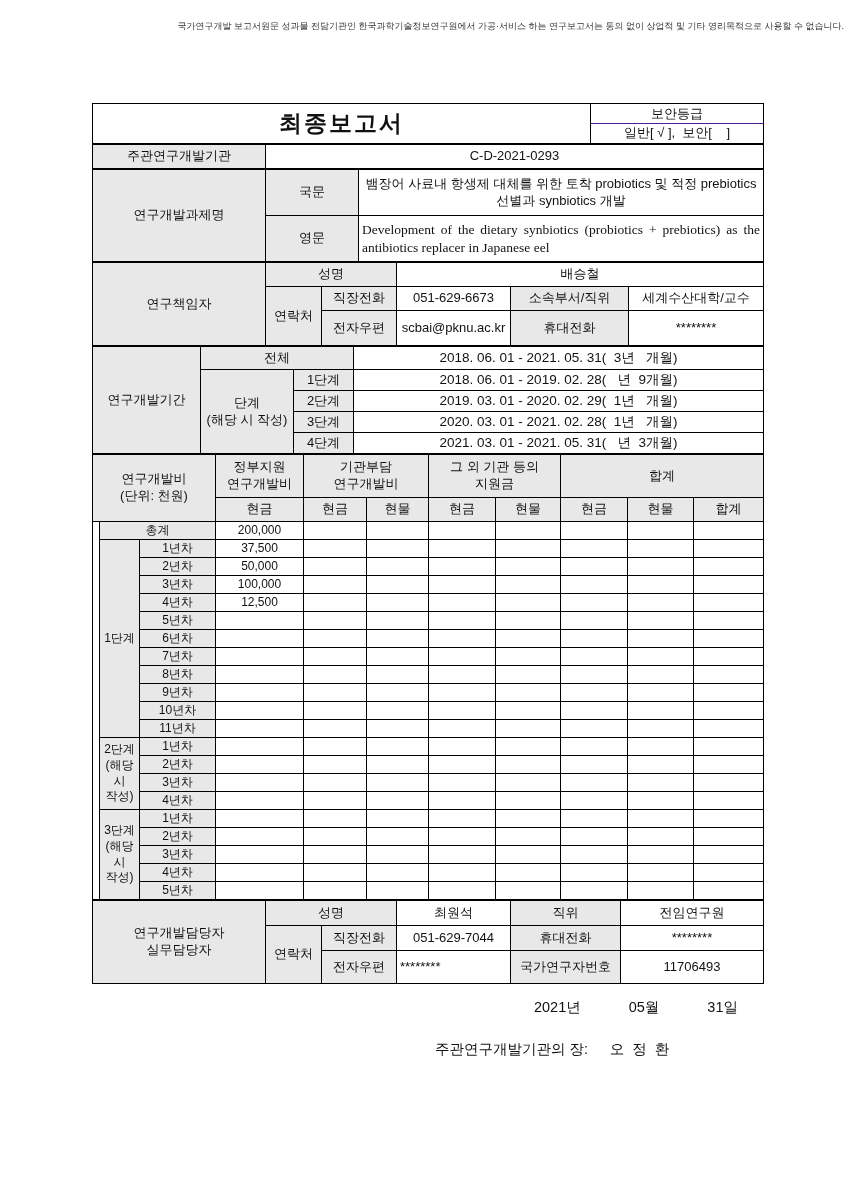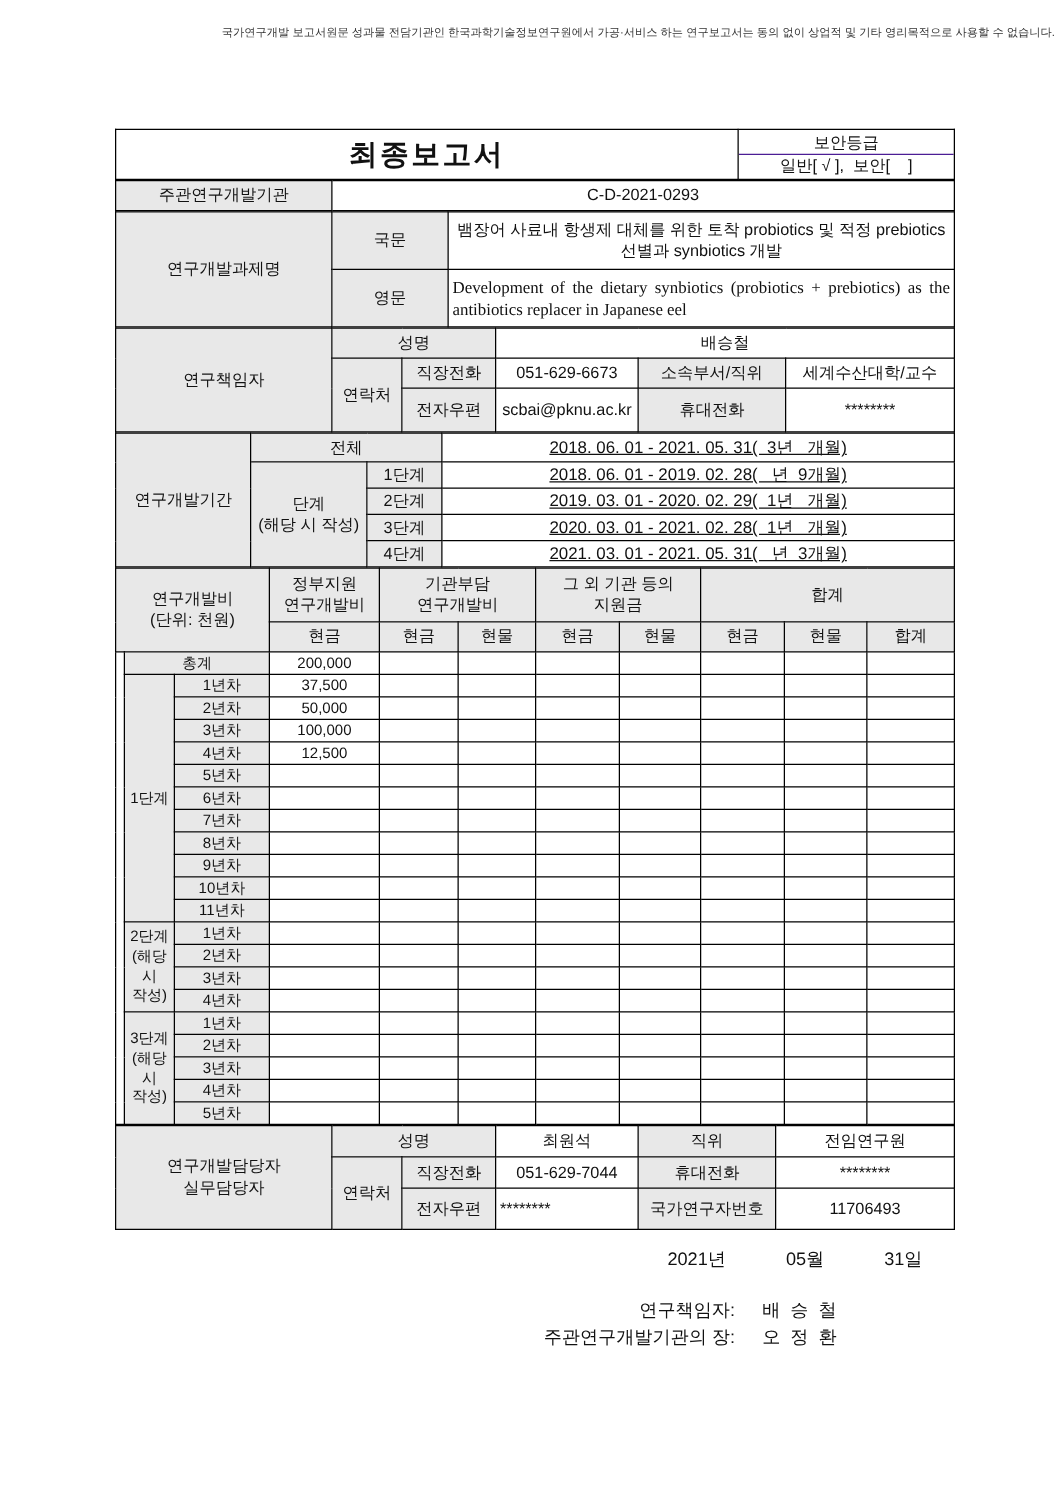--- a/index.html
+++ b/index.html
@@ -22,21 +22,21 @@
   .just{text-align:justify;}
   .h18 td{height:18px;} .h20 td{height:20px;} .h21 td{height:21px;}
   .h22 td{height:22px;} .h30 td{height:30px;} .h32 td{height:32px;}
   .h40 td{height:40px;} .h43 td{height:43px;} .h58 td{height:58px;}
   .title-cell{font-size:23px;font-weight:bold;letter-spacing:2px;}
   .sec-cell{padding:0;}
   .sec-top{border-bottom:1px solid #4c1d95;height:18px;line-height:18px;font-size:13px;}
   .sec-bot{height:18px;line-height:18px;font-size:13px;white-space:pre;}
   .eng{font-family:"Liberation Serif", serif;font-size:13.5px;}
   .email{word-break:break-all;font-size:13px;}
-  .date-cell{white-space:pre;font-size:13.5px;text-decoration:underline;}
+  .date-cell{white-space:pre;font-size:13.5px;}
   .brow td{height:17px;font-size:12px;padding:0 2px;}
   .strip{background:#fff;}
   .stage-label{white-space:pre-line;font-size:12px;}
   .amt{background:#fff;}
   .declaration{margin-top:7px;font-size:14.5px;line-height:1.55;text-align:justify;word-break:keep-all;}
   .date-line{margin-top:14px;display:flex;justify-content:flex-end;gap:48px;
     padding-right:25px;font-size:14.5px;}
   .sigs{margin-top:22px;font-size:14.5px;}
   .sig-row{display:flex;justify-content:flex-end;padding-right:70px;line-height:1.45;}
   .sig-label{display:inline-block;min-width:190px;text-align:right;}
@@ -480,22 +480,18 @@
 
 
   <div class="date-line">
     <span>2021년</span>
     <span>05월</span>
     <span>31일</span>
   </div>
 
   <div class="sigs">
     <div class="sig-row">
-      <span class="sig-label">연구책임자:</span>
-      <span class="sig-name">배 승 철</span>
-    </div>
-    <div class="sig-row">
       <span class="sig-label">주관연구개발기관의 장:</span>
       <span class="sig-name">오 정 환</span>
     </div>
   </div>
 
 </div>
 
 </body></html>

